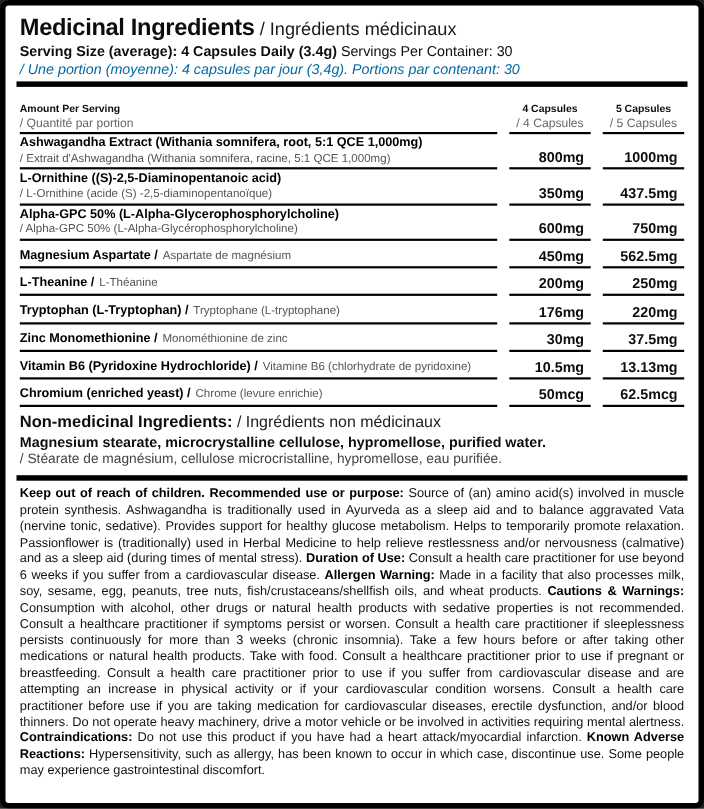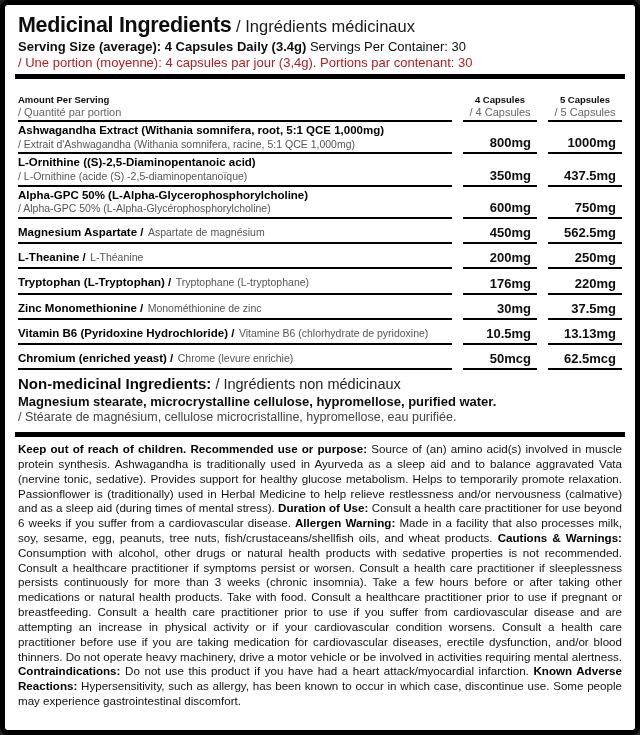--- a/index.html
+++ b/index.html
@@ -18,21 +18,21 @@
     overflow: hidden;
   }
   .pad { padding-left: 13px; padding-right: 13px; }
 
   
   .hdr { padding-top: 4px; }
   .hdr-title .en { font-weight: bold; font-size: 21.5px; letter-spacing: -0.3px; }
   .hdr-title .fr { font-weight: normal; font-size: 16.5px; color: #1a1a1a; }
   .hdr-serving { font-size: 13px; line-height: 1.25; margin-top: 1px; }
   .hdr-serving .b { font-weight: bold; margin-top: 13px; }
-  .hdr-serving-fr { font-size: 13px; line-height: 1.2; color: #b91c1c; }
+  .hdr-serving-fr { font-size: 13px; line-height: 1.2; color: #0369a1; font-style: italic; }
 
   .bar { height: 5px; background: #000; margin: 3px 10px 0 10px; }
 
   
   .thead { display: flex; align-items: flex-end; padding: 16px 13px 0 13px; }
   .thead .name-col { flex: 1; border-bottom: 2px solid #000; padding-bottom: 2px; }
   .thead .h-en { font-weight: bold; font-size: 9.5px; line-height: 1.15; display: block; }
   .thead .h-fr { font-size: 11px; color: #666; line-height: 1.1; display: block; }
   .col-gap { width: 11px; }
   .val-col { width: 74px; border-bottom: 2px solid #000; padding-bottom: 2px; }

